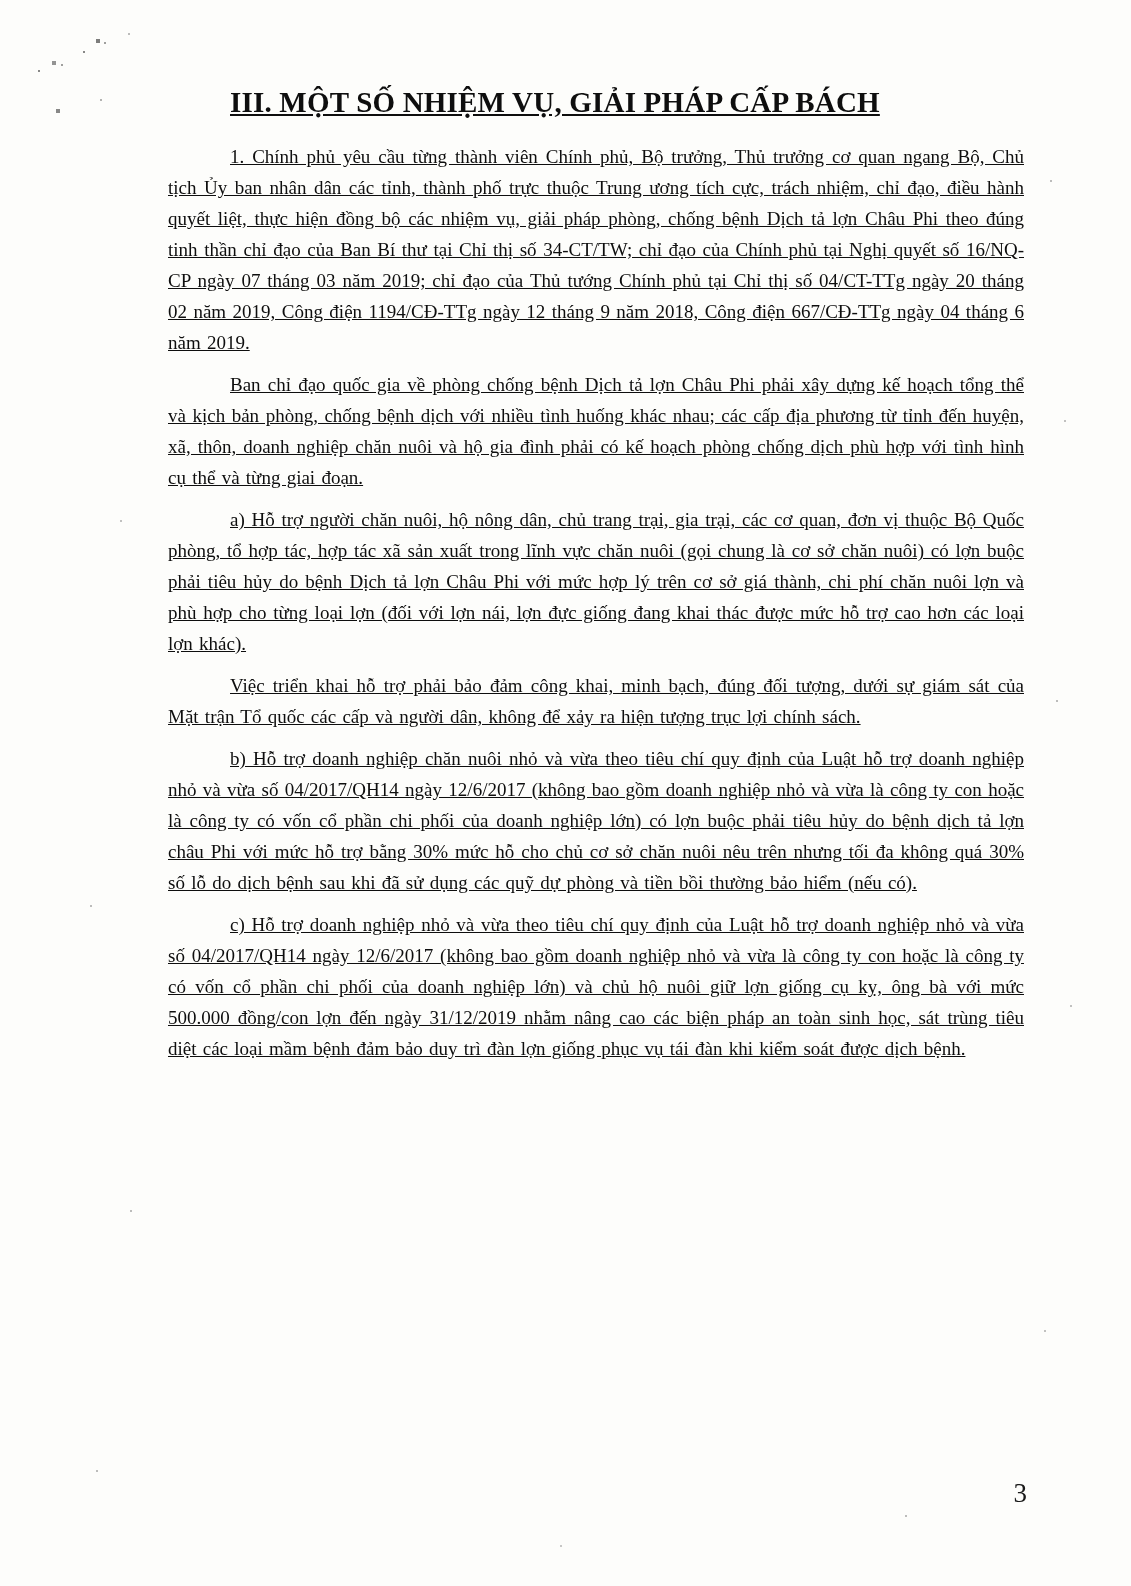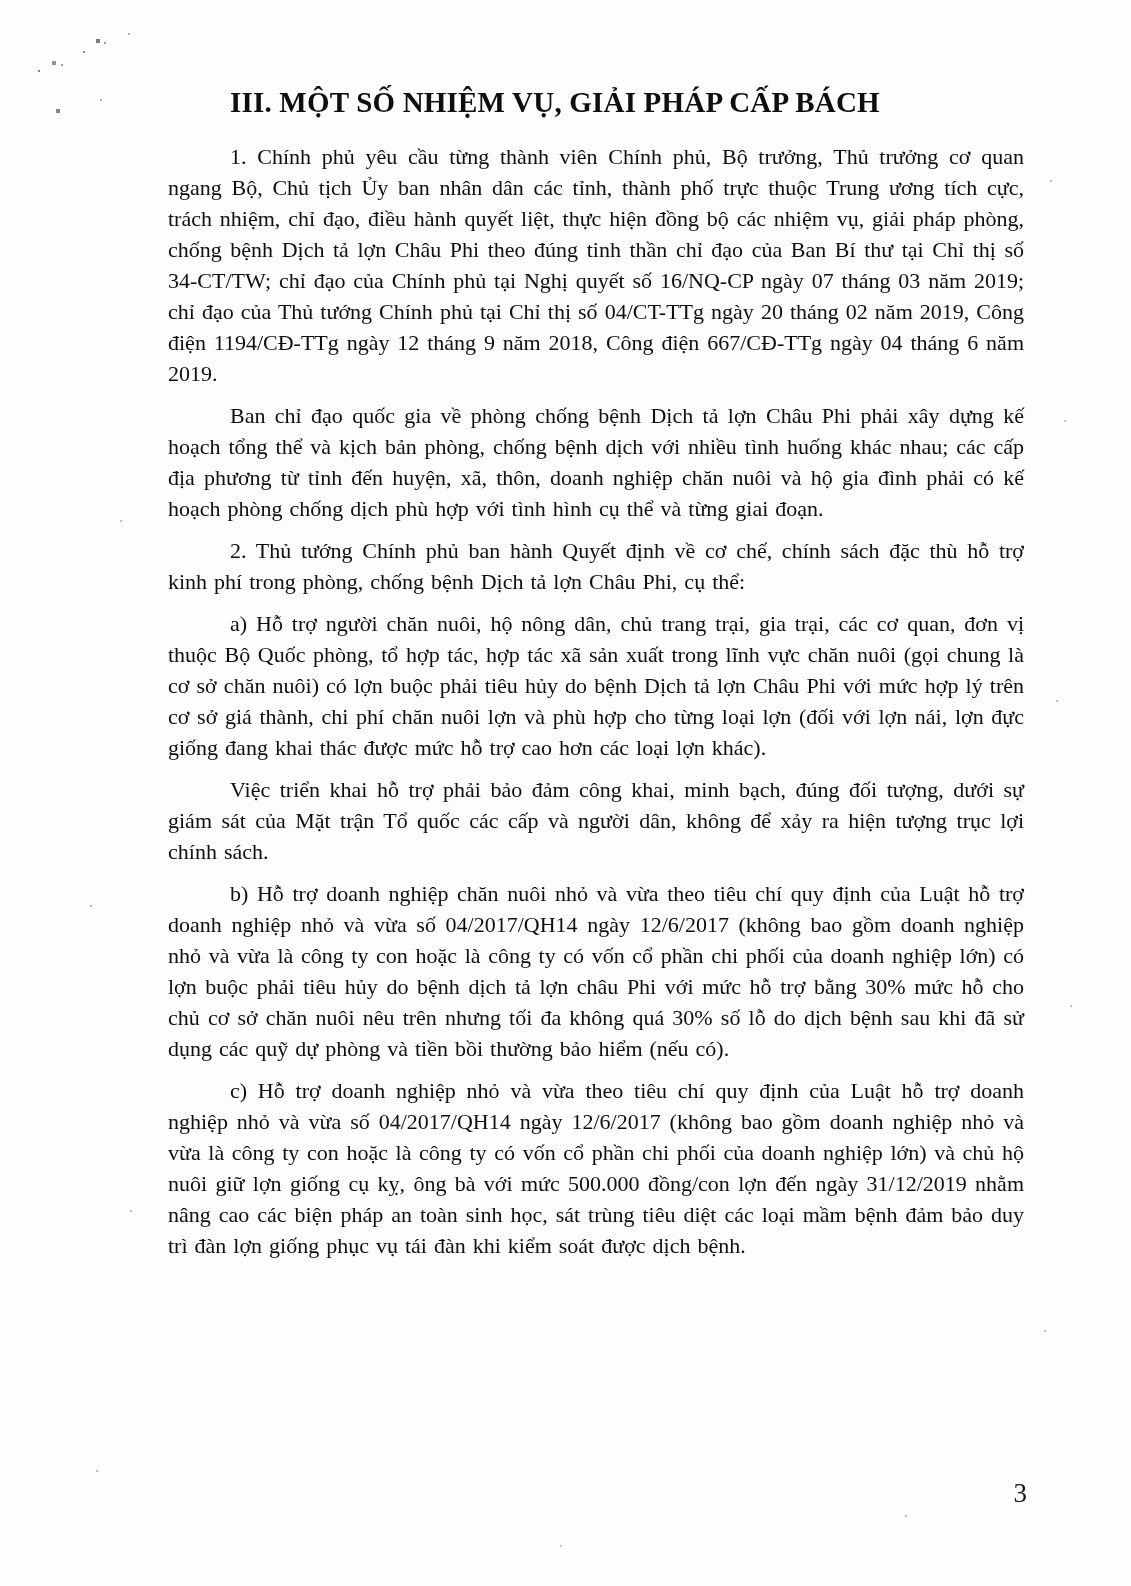--- a/index.html
+++ b/index.html
@@ -15,30 +15,31 @@
     overflow: hidden;
     font-family: "Liberation Serif", "DejaVu Serif", serif;
     color: #0e0e0e;
     box-sizing: border-box;
   }
   .content {
     position: absolute;
     left: 168px;
     top: 86px;
     width: 856px;
+    text-decoration: underline;
   }
   .doc-heading {
     font-size: 29px;
     font-weight: 700;
     margin: 0 0 22px 62px;
     letter-spacing: 0.2px;
     white-space: nowrap;
   }
   .doc-paragraph {
-    font-size: 22px;
+    font-size: 19px;
     line-height: 31px;
     text-align: justify;
     text-indent: 62px;
     margin: 0 0 11px 0;
     word-spacing: 1.5px;
   }
   .page-number {
     position: absolute;
     right: 104px;
     top: 1478px;
@@ -80,21 +81,20 @@
 <div class="page">
   <div class="specks"></div>
 
   <div class="content">
     <h1 class="doc-heading">III. MỘT SỐ NHIỆM VỤ, GIẢI PHÁP CẤP BÁCH</h1>
 
     <p class="doc-paragraph">1. Chính phủ yêu cầu từng thành viên Chính phủ, Bộ trưởng, Thủ trưởng cơ quan ngang Bộ, Chủ tịch Ủy ban nhân dân các tỉnh, thành phố trực thuộc Trung ương tích cực, trách nhiệm, chỉ đạo, điều hành quyết liệt, thực hiện đồng bộ các nhiệm vụ, giải pháp phòng, chống bệnh Dịch tả lợn Châu Phi theo đúng tinh thần chỉ đạo của Ban Bí thư tại Chỉ thị số 34-CT/TW; chỉ đạo của Chính phủ tại Nghị quyết số 16/NQ-CP ngày 07 tháng 03 năm 2019; chỉ đạo của Thủ tướng Chính phủ tại Chỉ thị số 04/CT-TTg ngày 20 tháng 02 năm 2019, Công điện 1194/CĐ-TTg ngày 12 tháng 9 năm 2018, Công điện 667/CĐ-TTg ngày 04 tháng 6 năm 2019.</p>
 
     <p class="doc-paragraph">Ban chỉ đạo quốc gia về phòng chống bệnh Dịch tả lợn Châu Phi phải xây dựng kế hoạch tổng thể và kịch bản phòng, chống bệnh dịch với nhiều tình huống khác nhau; các cấp địa phương từ tỉnh đến huyện, xã, thôn, doanh nghiệp chăn nuôi và hộ gia đình phải có kế hoạch phòng chống dịch phù hợp với tình hình cụ thể và từng giai đoạn.</p>
 
-    <p class="doc-paragraph">2. Thủ tướng Chính phủ ban hành Quyết định về cơ chế, chính sách đặc thù hỗ trợ kinh phí trong phòng, chống bệnh Dịch tả lợn Châu Phi, cụ thể:</p>
 
     <p class="doc-paragraph">a) Hỗ trợ người chăn nuôi, hộ nông dân, chủ trang trại, gia trại, các cơ quan, đơn vị thuộc Bộ Quốc phòng, tổ hợp tác, hợp tác xã sản xuất trong lĩnh vực chăn nuôi (gọi chung là cơ sở chăn nuôi) có lợn buộc phải tiêu hủy do bệnh Dịch tả lợn Châu Phi với mức hợp lý trên cơ sở giá thành, chi phí chăn nuôi lợn và phù hợp cho từng loại lợn (đối với lợn nái, lợn đực giống đang khai thác được mức hỗ trợ cao hơn các loại lợn khác).</p>
 
     <p class="doc-paragraph">Việc triển khai hỗ trợ phải bảo đảm công khai, minh bạch, đúng đối tượng, dưới sự giám sát của Mặt trận Tổ quốc các cấp và người dân, không để xảy ra hiện tượng trục lợi chính sách.</p>
 
     <p class="doc-paragraph">b) Hỗ trợ doanh nghiệp chăn nuôi nhỏ và vừa theo tiêu chí quy định của Luật hỗ trợ doanh nghiệp nhỏ và vừa số 04/2017/QH14 ngày 12/6/2017 (không bao gồm doanh nghiệp nhỏ và vừa là công ty con hoặc là công ty có vốn cổ phần chi phối của doanh nghiệp lớn) có lợn buộc phải tiêu hủy do bệnh dịch tả lợn châu Phi với mức hỗ trợ bằng 30% mức hỗ cho chủ cơ sở chăn nuôi nêu trên nhưng tối đa không quá 30% số lỗ do dịch bệnh sau khi đã sử dụng các quỹ dự phòng và tiền bồi thường bảo hiểm (nếu có).</p>
 
     <p class="doc-paragraph">c) Hỗ trợ doanh nghiệp nhỏ và vừa theo tiêu chí quy định của Luật hỗ trợ doanh nghiệp nhỏ và vừa số 04/2017/QH14 ngày 12/6/2017 (không bao gồm doanh nghiệp nhỏ và vừa là công ty con hoặc là công ty có vốn cổ phần chi phối của doanh nghiệp lớn) và chủ hộ nuôi giữ lợn giống cụ kỵ, ông bà với mức 500.000 đồng/con lợn đến ngày 31/12/2019 nhằm nâng cao các biện pháp an toàn sinh học, sát trùng tiêu diệt các loại mầm bệnh đảm bảo duy trì đàn lợn giống phục vụ tái đàn khi kiểm soát được dịch bệnh.</p>
 
   </div>

